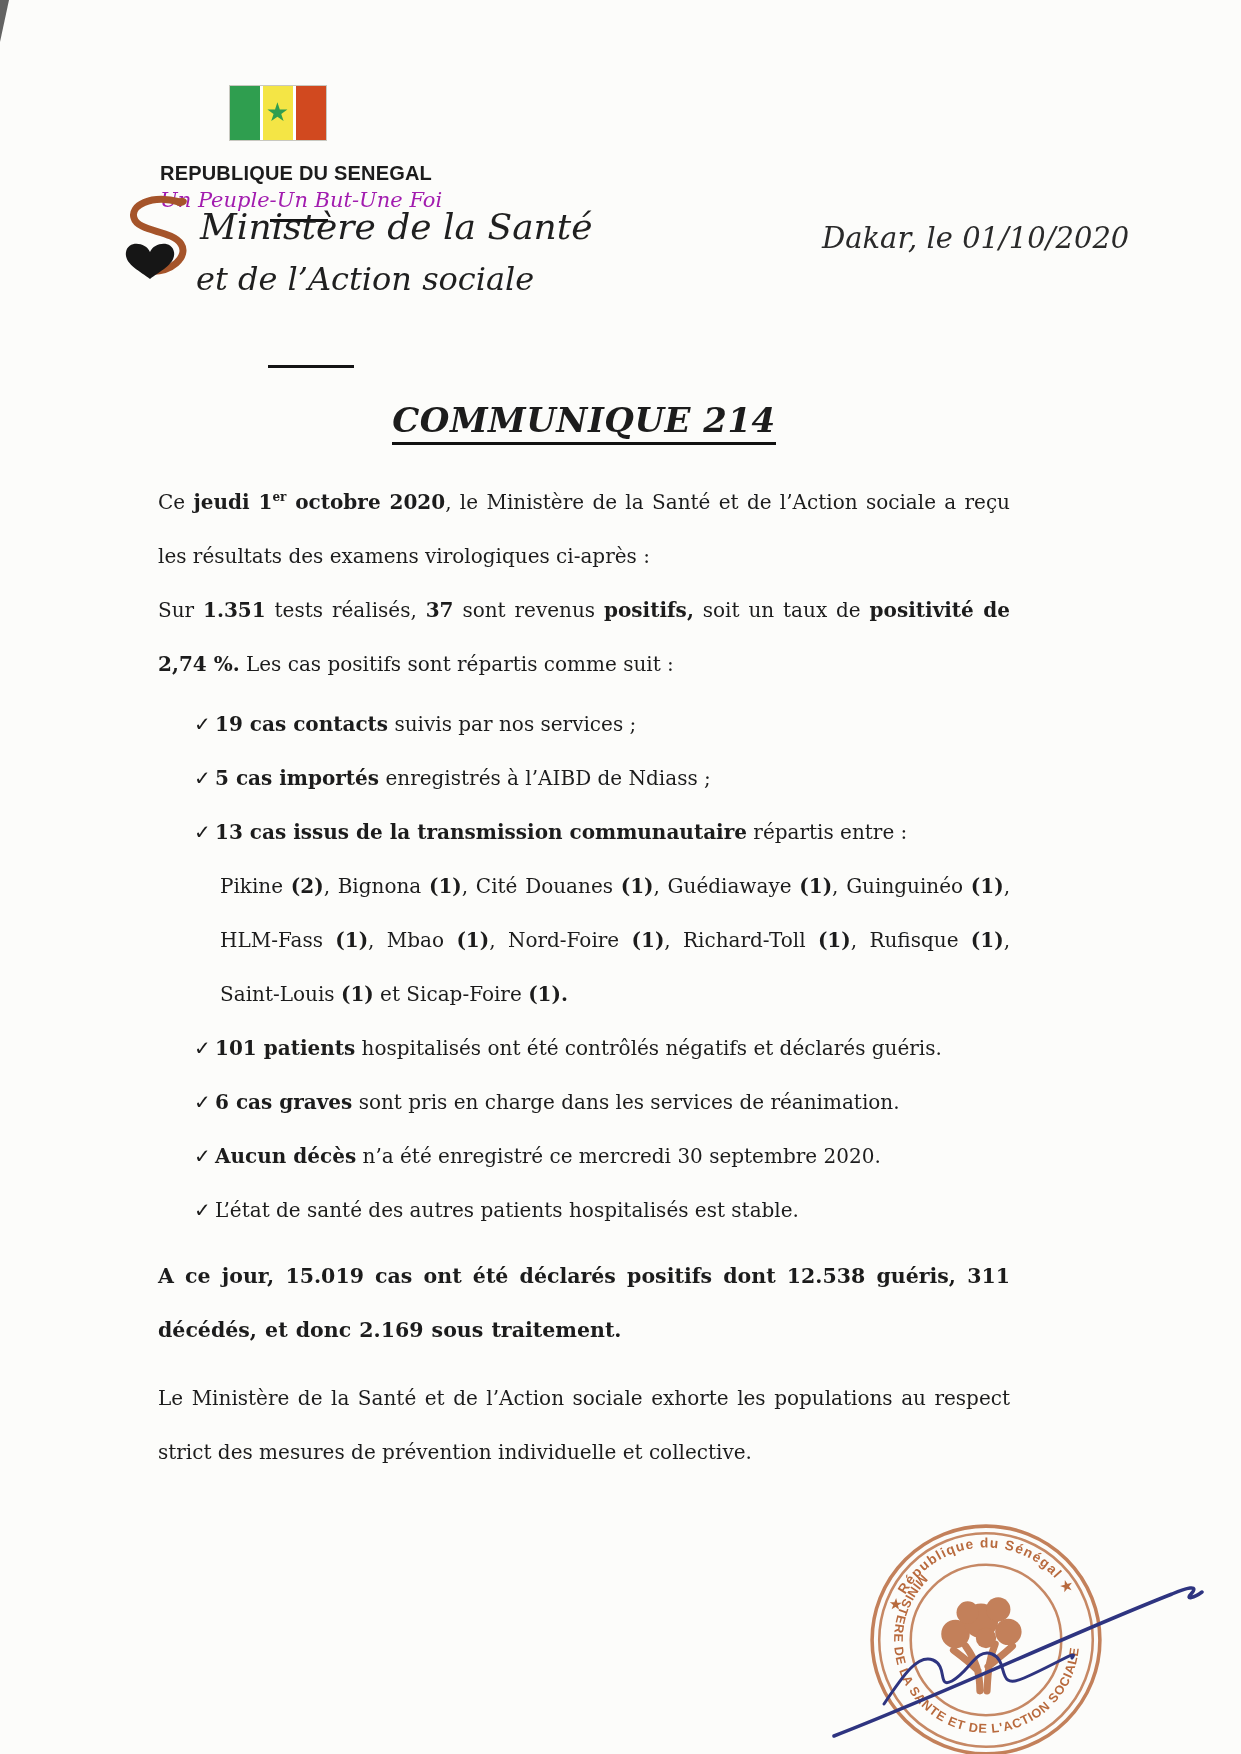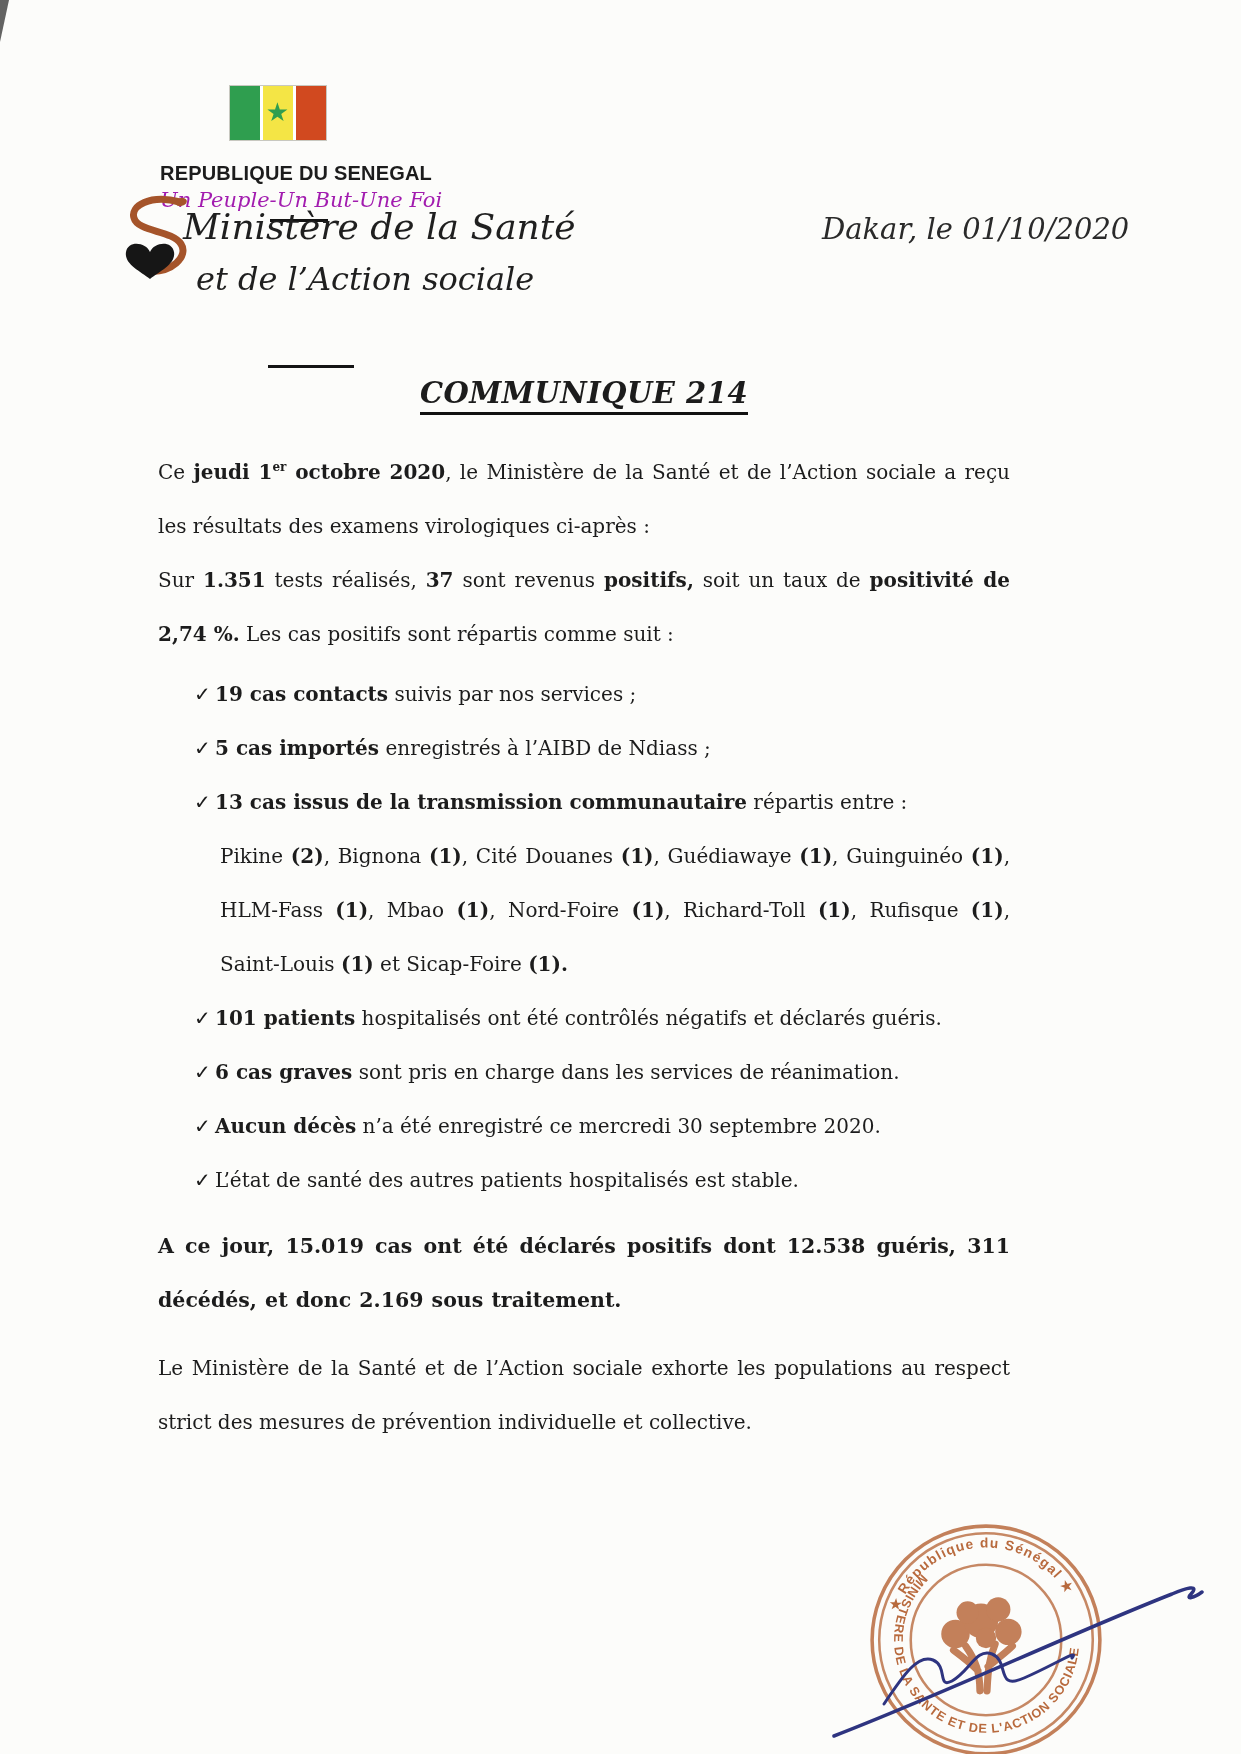--- a/index.html
+++ b/index.html
@@ -22,32 +22,32 @@
   .republic { margin-top:22px; font-family:"Liberation Sans",sans-serif; font-weight:bold;
               font-size:20px; letter-spacing:0.2px; white-space:nowrap; }
   .motto { margin-top:3px; font-style:italic; font-size:21px; white-space:nowrap; color:#a21caf; }
 
   .rule { position:absolute; background:#141414; height:3px; }
   .rule-1 { left:270px; top:219px; width:58px; }
   .rule-2 { left:268px; top:365px; width:86px; }
 
   .ministry-logo { position:absolute; left:110px; top:192px; }
   .ministry-line { position:absolute; font-style:italic; color:#1f1f1f; white-space:nowrap; }
-  .ministry-line1 { left:183px; top:206px; font-size:36px; }
+  .ministry-line1 { left:200px; top:206px; font-size:36px; }
   .ministry-line2 { left:196px; top:260px; font-size:32px; }
-  .dateline { position:absolute; left:822px; top:212px; font-style:italic; font-size:29px;
+  .dateline { position:absolute; left:822px; top:221px; font-style:italic; font-size:29px;
               white-space:nowrap; color:#2a2a2a;text-align:right; }
 
   
   .content { position:absolute; left:158px; top:372px; width:852px; }
   .doc-title { text-align:center; font-family:"Liberation Sans",sans-serif; font-weight:bold;
                font-size:29px; letter-spacing:0.4px; }
   .doc-title span { border-bottom:4px solid #111; padding-bottom:3px; }
-  .doc-subtitle { text-align:center; margin-top:4px; font-weight:bold; font-style:italic;
-                  font-size:29px; letter-spacing:0.5px; }
+  .doc-subtitle { text-align:center; margin-top:28px; font-weight:bold; font-style:italic;
+                  font-size:34px; letter-spacing:0.5px; }
   .doc-subtitle span { border-bottom:3px solid #111; padding-bottom:2px; }
 
   .body-par { margin:0; text-align:justify; font-size:20px; line-height:54px; }
   .first-par { margin-top:30px; }
   .check-item { position:relative; padding-left:57px; font-size:20px; line-height:54px;
                 white-space:nowrap; }
   .check-mark { position:absolute; left:36px; font-family:"DejaVu Sans",sans-serif; }
   .list-block { margin-top:6px; }
   .cities { margin-left:62px; text-align:justify; font-size:20px; line-height:54px; }
   .summary { margin-top:12px; text-align:justify; font-size:20.5px; line-height:54px;

